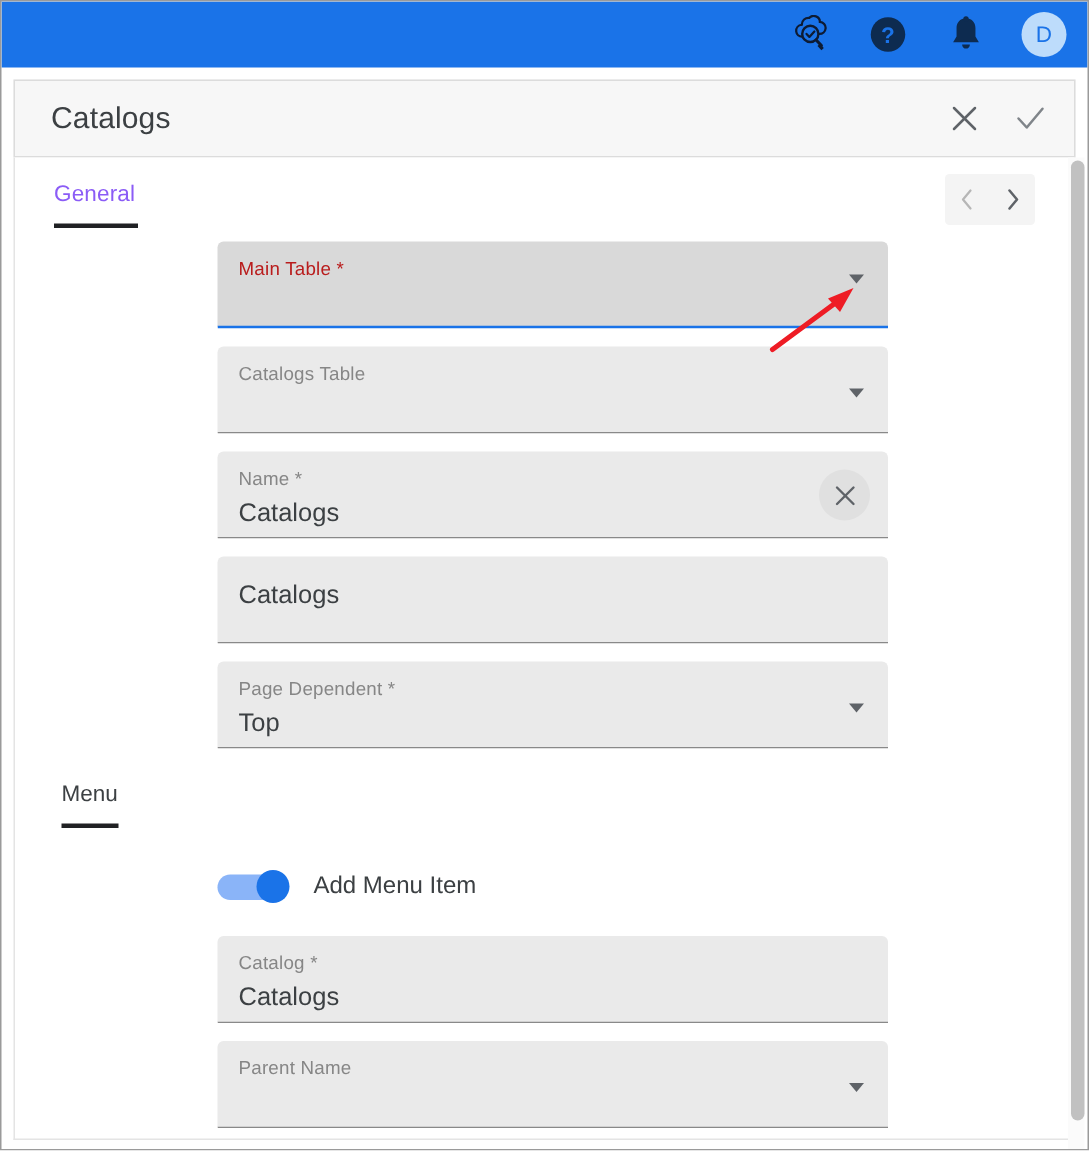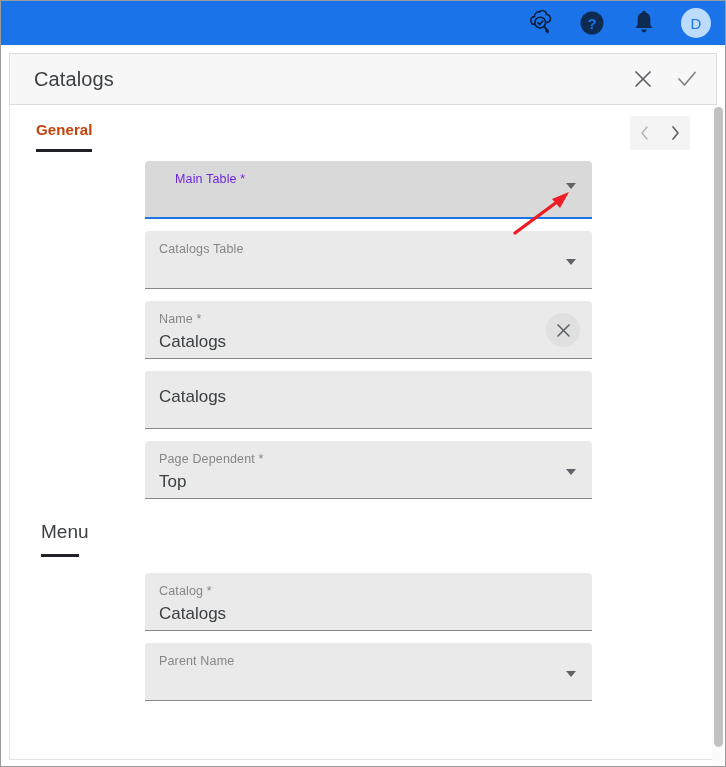--- a/index.html
+++ b/index.html
@@ -110,23 +110,22 @@
     height: 56px;
   }
   .section-tab {
     position: absolute;
     left: 26px;
     top: 16px;
     cursor: pointer;
   }
   .section-tab .label {
     font-size: 15px;
-    color: #c2410c;
+    color: #8b5cf6;
     letter-spacing: .1px;
-    font-weight: bold;
   }
   .section-tab .underline {
     margin-top: 11px;
     width: 56px;
     height: 3px;
     background: #202124;
   }
   .pager {
     position: absolute;
     right: 26px;
@@ -158,21 +157,21 @@
     background: #d9d9d9;
     border-bottom: 2px solid #1a73e8;
   }
   .field .flabel {
     font-size: 12.5px;
     color: #868686;
     line-height: 15px;
     letter-spacing: .15px;
     white-space: nowrap;
   }
-  .field.focused .flabel { color: #6d28d9; margin-left: 16px; }
+  .field.focused .flabel { color: #b91c1c; }
   .field .fvalue {
     font-size: 17px;
     color: #3c4043;
     line-height: 24px;
     margin-top: 3px;
     white-space: nowrap;
   }
   .field .fvalue.empty { color: transparent; }
 
   .caret {
@@ -206,21 +205,21 @@
     position: relative;
     height: 62px;
   }
   .menu-tab {
     position: absolute;
     left: 31px;
     top: 10px;
     cursor: pointer;
   }
   .menu-tab .label {
-    font-size: 19px;
+    font-size: 15px;
     color: #3c4043;
   }
   .menu-tab .underline {
     margin-top: 11px;
     width: 38px;
     height: 3px;
     background: #202124;
   }
 
   .toggle-row {
@@ -401,20 +400,27 @@
       </div>
     </div>
 
     <div class="menu-section-head">
       <div class="menu-tab">
         <div class="label">Menu</div>
         <div class="underline"></div>
       </div>
     </div>
 
+    <div class="toggle-row">
+      <div class="switch">
+        <div class="track"></div>
+        <div class="thumb"></div>
+      </div>
+      <div class="toggle-label">Add Menu Item</div>
+    </div>
 
     <div>
       <div class="field">
         <div class="flabel">Catalog *</div>
         <div class="fvalue">Catalogs</div>
       </div>
 
       <div class="field">
         <div class="flabel">Parent Name</div>
         <div class="fvalue empty"></div>

